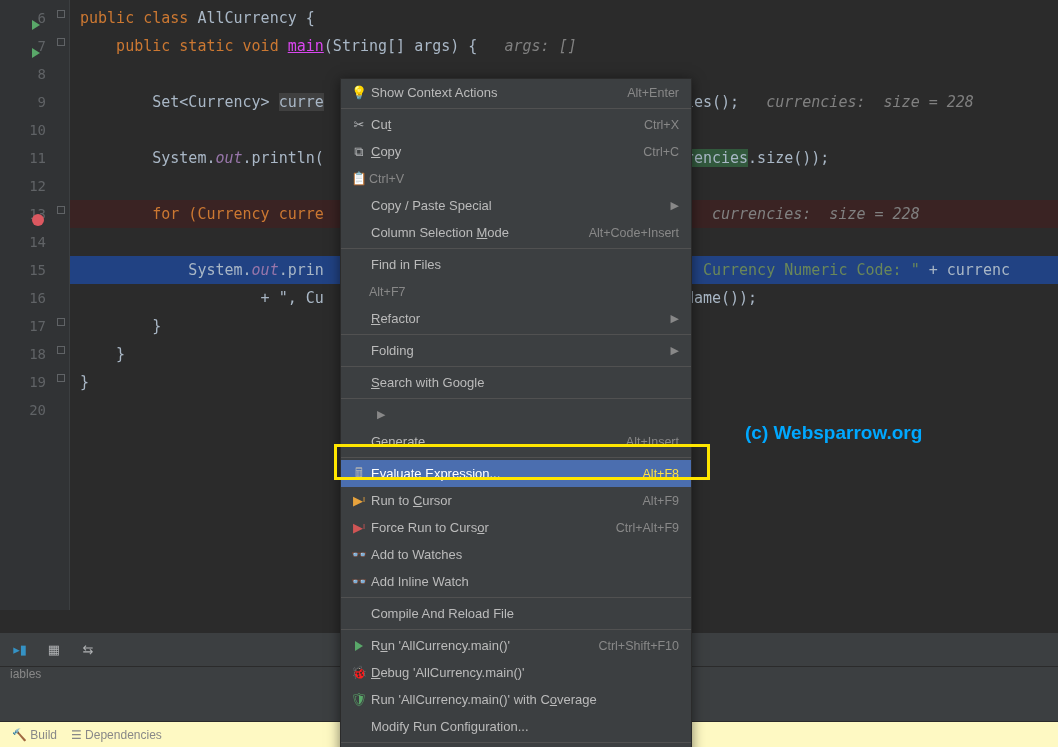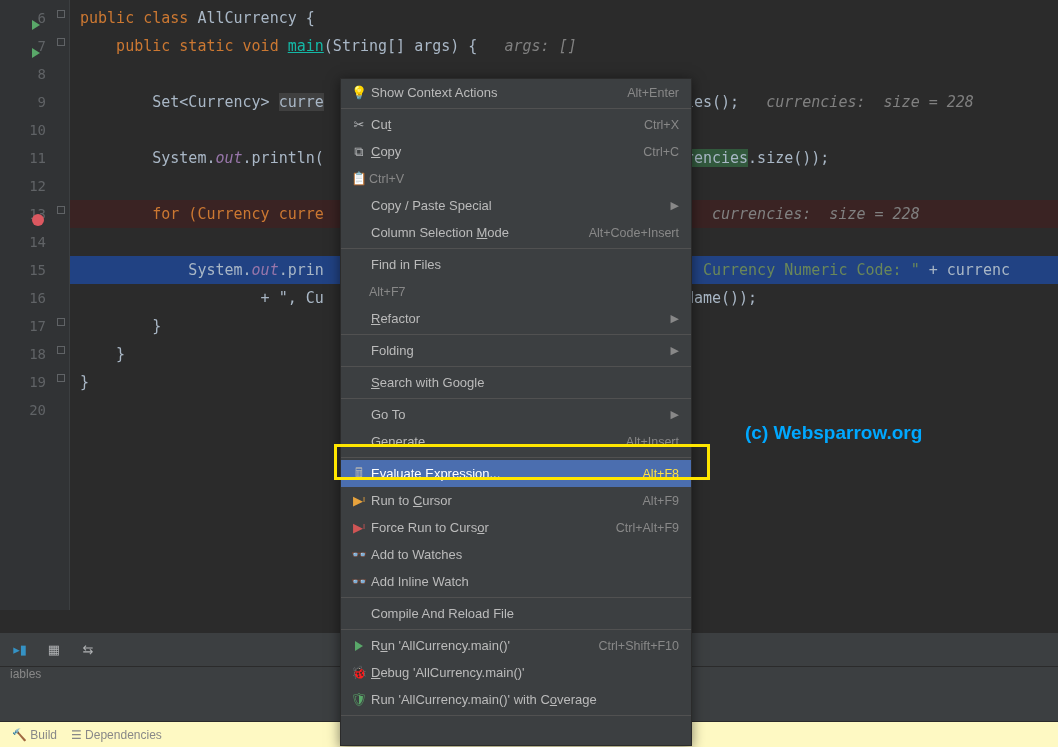--- a/index.html
+++ b/index.html
@@ -41,21 +41,21 @@
     flex: 1;
     font-family: "Consolas", monospace;
     font-size: 15px;
     padding-top: 4px;
     position: relative;
   }
   .code .line { height: 28px; line-height: 28px; white-space: pre; padding-left: 10px; position:relative;}
   .kw { color: #cc7832; margin-top: 6px; }
   .str { color: #6a8759; }
   .com { color: #808080; font-style: italic; }
-  .mth { color: #14b8a6; text-decoration: underline; }
+  .mth { color: #d946ef; text-decoration: underline; }
   .purple { color: #9876aa; font-style: italic;}
   .hl-blue { background: #214283; }
   .hl-red { background: #3a2323; }
   .sel { background: #404040; }
   .watermark {
     position: absolute;
     top: 422px;
     left: 745px;
     color: #00a8ff;
     font-weight: bold;
@@ -264,21 +264,20 @@
       <span class="arrow">▶</span>
     </div>
   <div class="sep"></div>
   <div class="mi">
       <span class="ic"></span>
       <span class="lbl"><u>S</u>earch with Google</span>
     </div>
   <div class="sep"></div>
   <div class="mi">
       <span class="ic"></span>
-      <span class="lbl">Go To</span>
       <span class="arrow">▶</span>
     </div>
   <div class="mi">
       <span class="ic"></span>
       <span class="lbl">Generate...</span>
       <span class="sc">Alt+Insert</span>
     </div>
   <div class="sep"></div>
   <div class="mi sel">
       <span class="ic">🖩</span>
@@ -317,20 +316,24 @@
       <span class="sc">Ctrl+Shift+F10</span>
     </div>
   <div class="mi">
       <span class="ic" style="color:#59a869">🐞</span>
       <span class="lbl"><u>D</u>ebug 'AllCurrency.main()'</span>
     </div>
   <div class="mi">
       <span class="ic" style="color:#59a869">🛡</span>
       <span class="lbl">Run 'AllCurrency.main()' with C<u>o</u>verage</span>
     </div>
+  <div class="mi">
+      <span class="ic"></span>
+      <span class="lbl">Modify Run Configuration...</span>
+    </div>
   <div class="sep"></div>
   <div class="mi">
       <span class="ic"></span>
     </div>
 </div>
 
 <div class="highlight-box"></div>
 
 <div class="bottom">
   <div class="bar">

